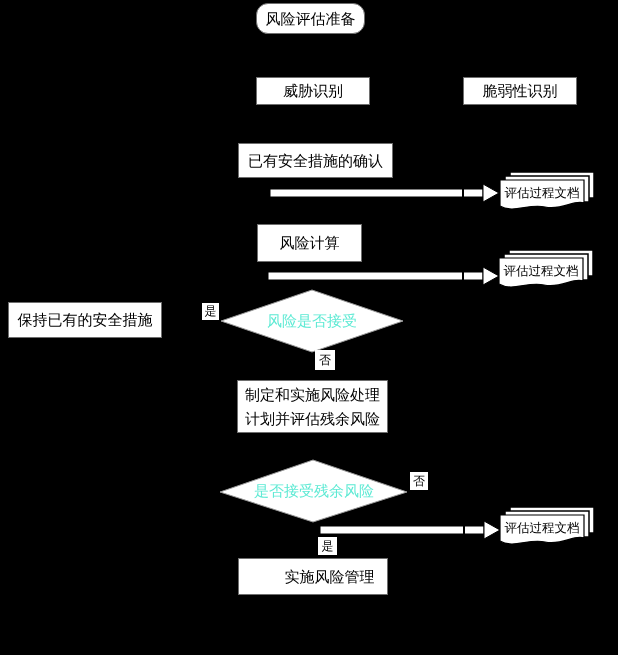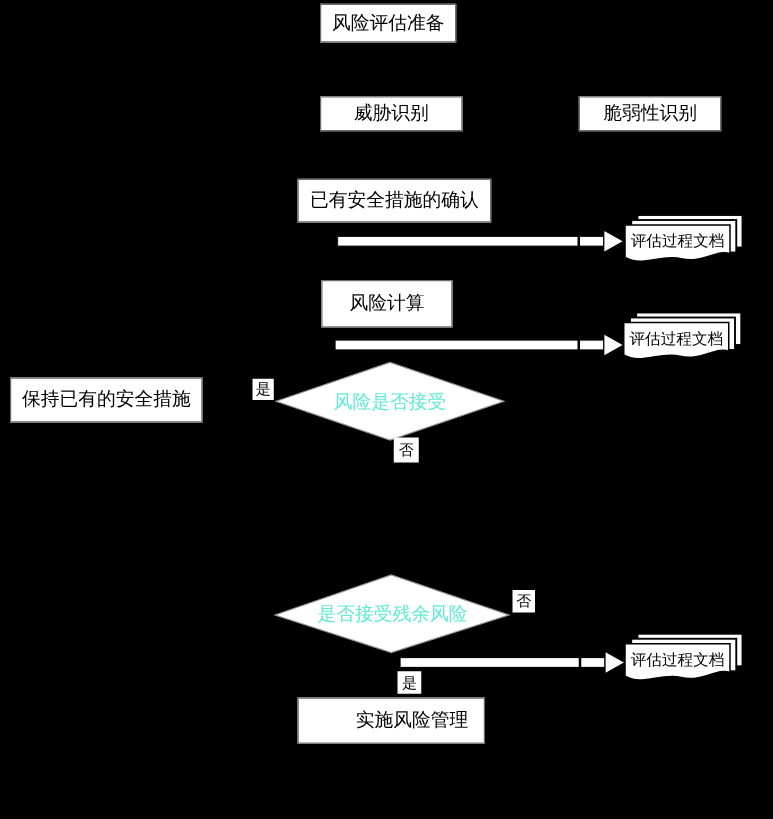--- a/index.html
+++ b/index.html
@@ -22,21 +22,21 @@
     position:absolute;color:#5eead4;font-size:15px;display:flex;
     align-items:center;justify-content:center;text-align:center;pointer-events:none;
   }
   svg text{font-family:"Liberation Serif","DejaVu Serif",serif;}
 </style>
 </head>
 <body>
 
 <div id="canvas">
 
-  <div class="node" style="left:256px;top:3px;width:109px;height:31px;">风险评估准备</div>
+  <div class="node" style="left:256px;top:3px;width:109px;height:31px;border-radius:12px;">风险评估准备</div>
 
   <div class="node" style="left:256px;top:77px;width:114px;height:28px;">威胁识别</div>
   <div class="node" style="left:463px;top:77px;width:114px;height:28px;">脆弱性识别</div>
 
   <div class="node" style="left:238px;top:143px;width:155px;height:35px;text-align:right;">已有安全措施的确认</div>
 
   <svg class="shape" style="left:270px;top:183px;" width="230" height="20" viewBox="0 0 230 20">
     <rect x="0" y="6" width="213" height="8" fill="#fff" stroke="#000" stroke-width="1"></rect>
     <line x1="193" y1="5" x2="193" y2="15" stroke="#000" stroke-width="2"></line>
     <polygon points="213,1 229,10 213,19" fill="#fff" stroke="#000" stroke-width="1"></polygon>
@@ -68,20 +68,24 @@
     <polygon points="1,32 92,1 183,32 92,63" fill="#fff" stroke="#9a9a9a" stroke-width="1"></polygon>
   </svg>
   <div class="diamond-label" style="left:220px;top:289px;width:184px;height:64px;">风险是否接受</div>
 
   <div class="tag" style="left:202px;top:303px;width:17px;height:17px;">是</div>
 
   <div class="node" style="left:8px;top:302px;width:154px;height:36px;">保持已有的安全措施</div>
 
   <div class="tag" style="left:315px;top:350px;width:20px;height:20px;">否</div>
 
+  <div class="node multiline" style="left:237px;top:380px;width:151px;height:53px;">
+    <span>制定和实施风险处理</span>
+    <span>计划并评估残余风险</span>
+  </div>
 
   <svg class="shape" style="left:219px;top:459px;" width="190" height="64" viewBox="0 0 190 64">
     <polygon points="1,33 94,1 188,33 94,63" fill="#fff" stroke="#9a9a9a" stroke-width="1"></polygon>
   </svg>
   <div class="diamond-label" style="left:219px;top:459px;width:190px;height:64px;">是否接受残余风险</div>
 
   <div class="tag" style="left:410px;top:472px;width:18px;height:18px;">否</div>
 
   <svg class="shape" style="left:320px;top:520px;" width="181" height="20" viewBox="0 0 181 20">
     <rect x="0" y="6" width="164" height="8" fill="#fff" stroke="#000" stroke-width="1"></rect>

